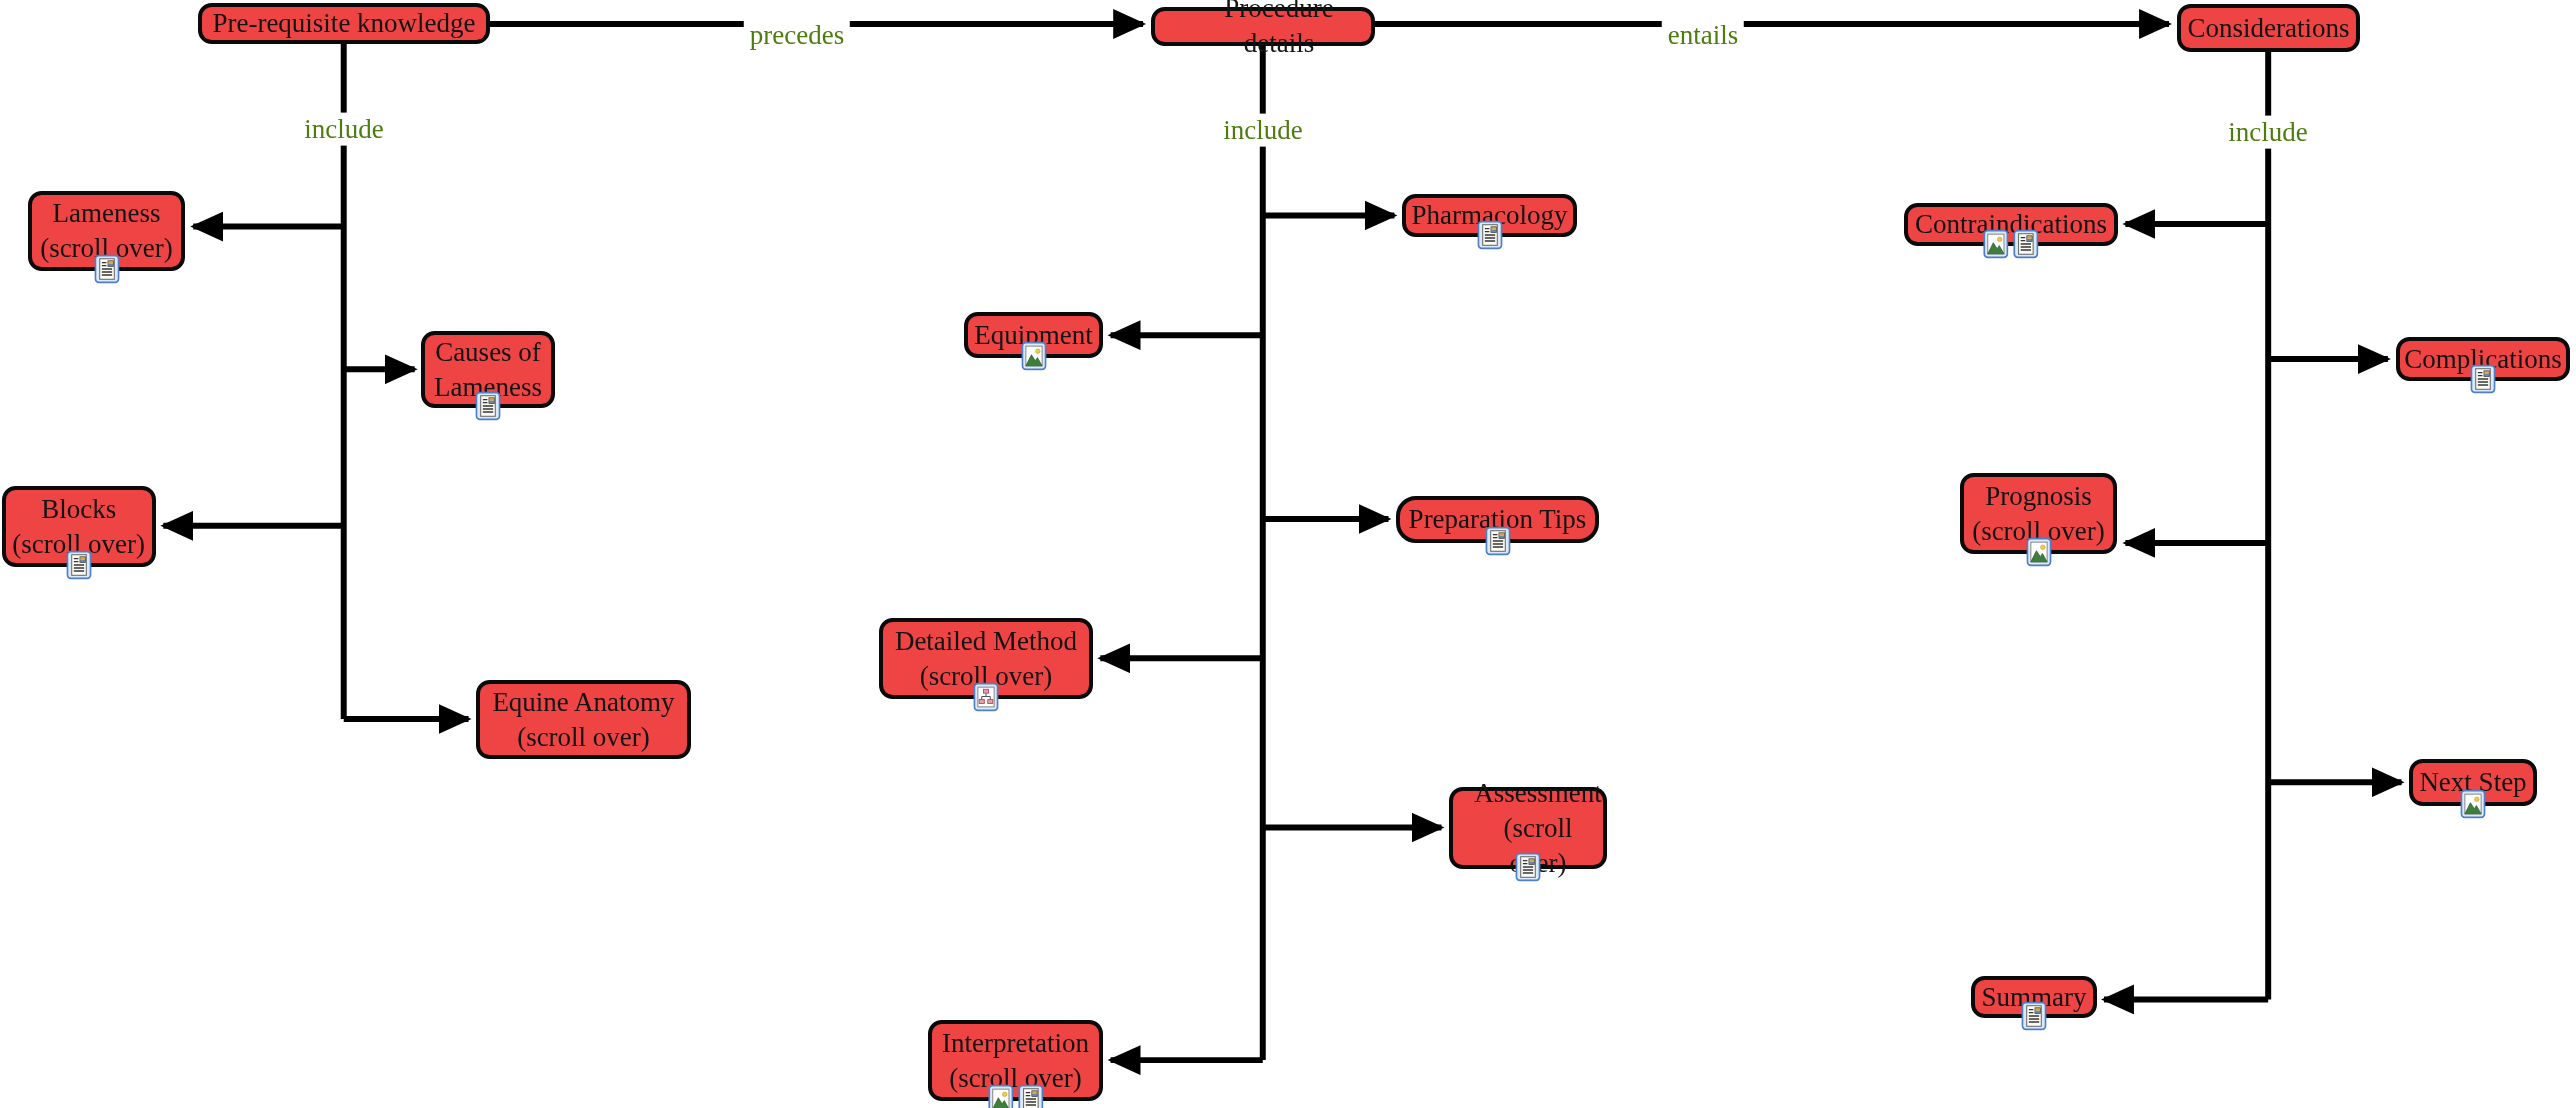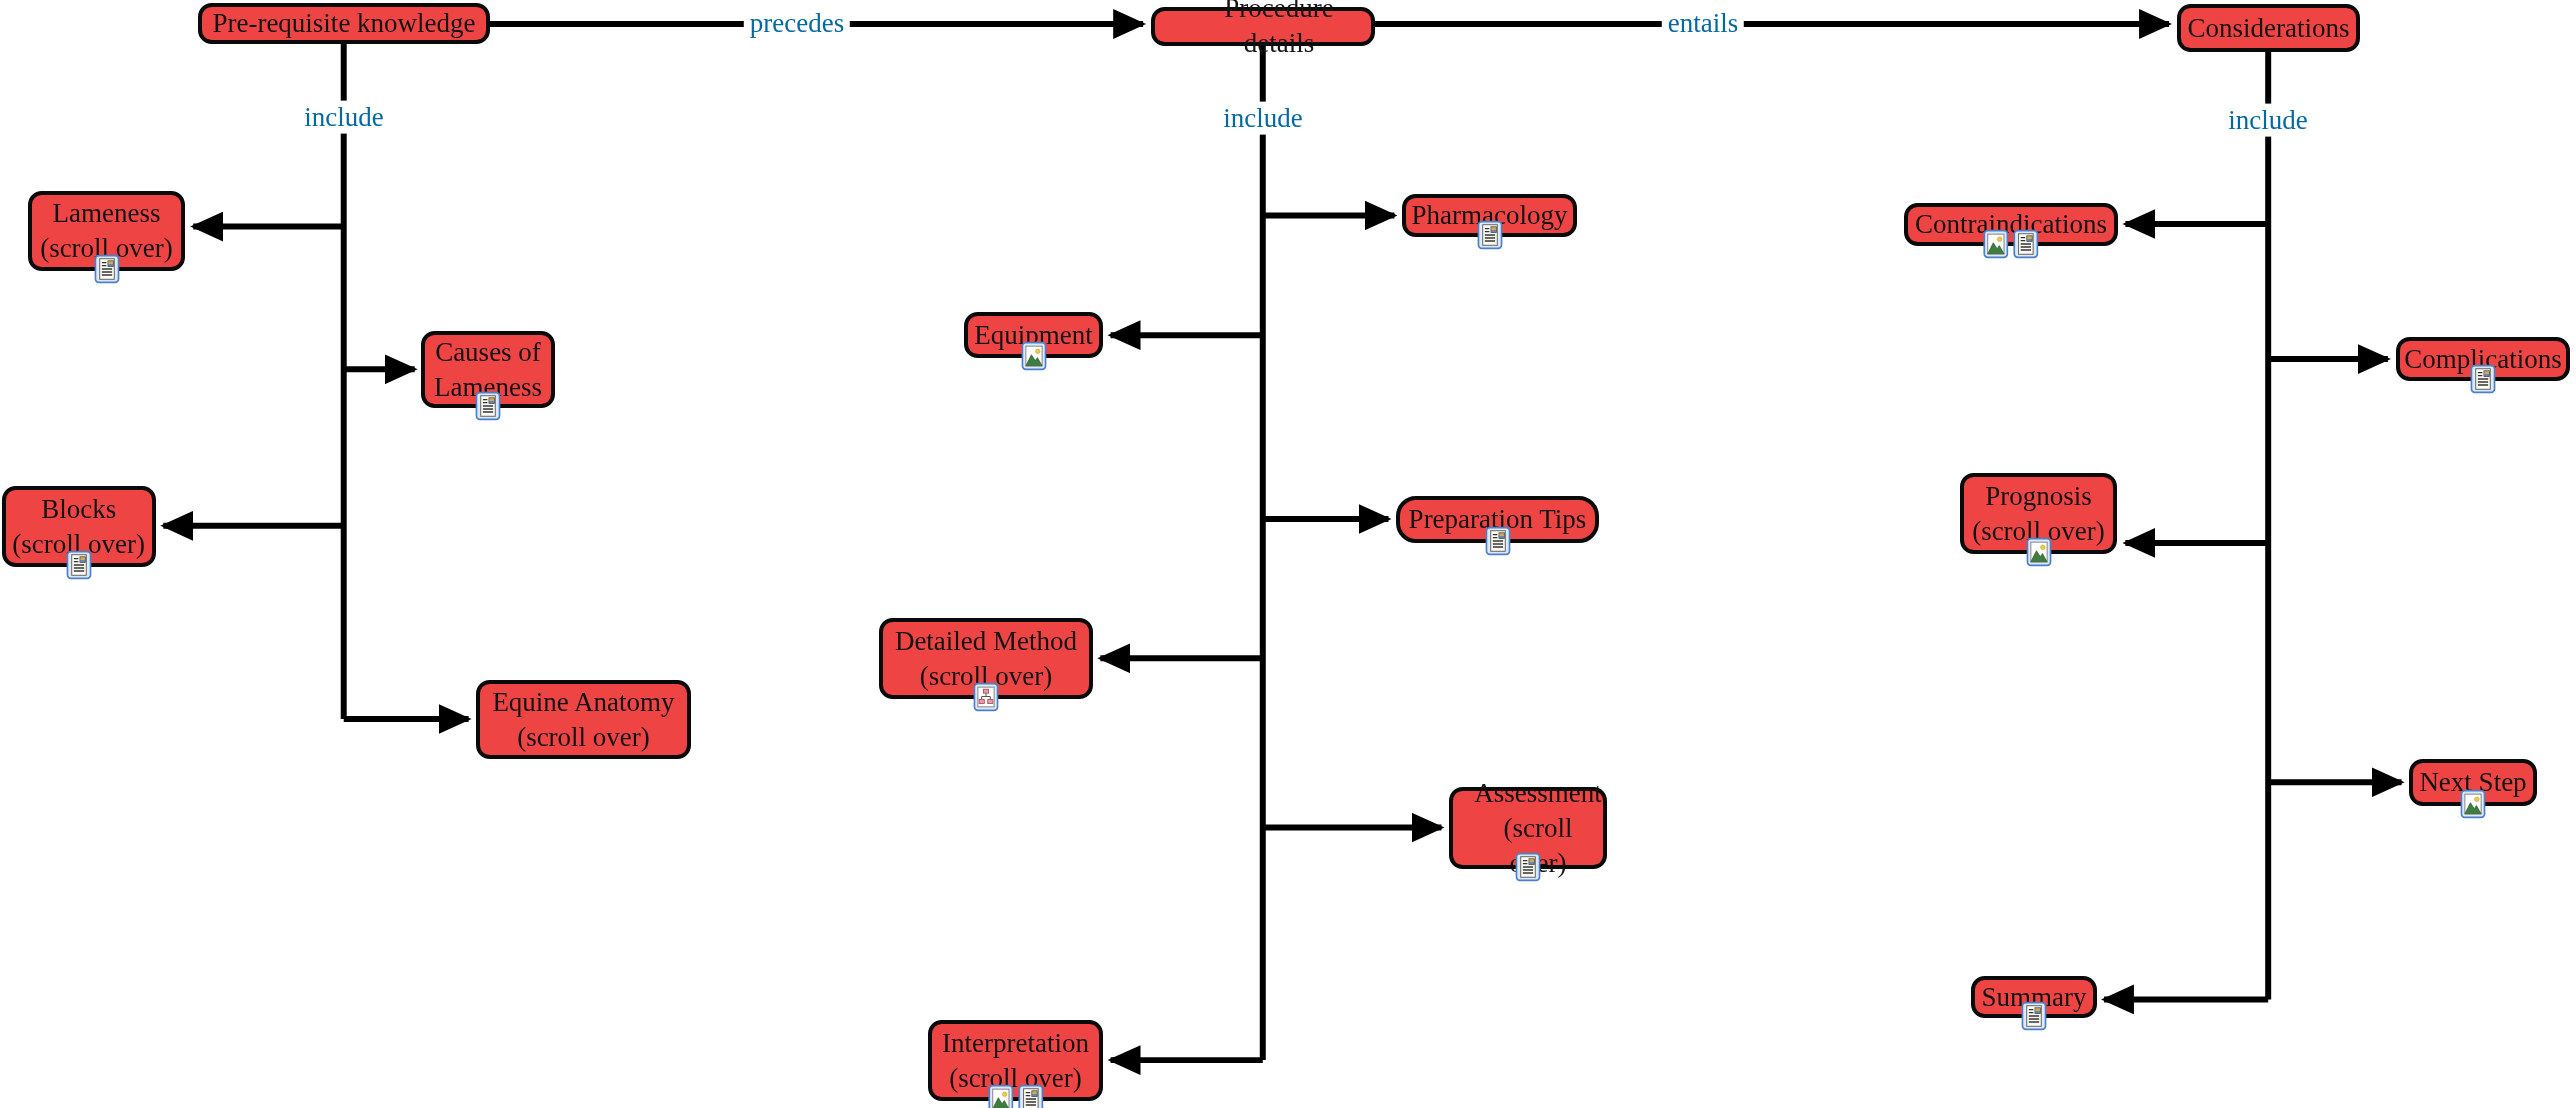--- a/index.html
+++ b/index.html
@@ -40,23 +40,24 @@
     gap: 4.3px;
     z-index: 3;
   }
   .res-icon { display: block; width: 26px; height: 30px; cursor: pointer; }
   .link-label {
     position: absolute;
     transform: translate(-50%, -50%);
     background: #ffffff;
     padding: 0.9px 6px;
     font-size: 27px;
-    color: #0369a1;
+    color: #4d7c0f;
     z-index: 1;
     white-space: nowrap;
+    margin-top: 12px;
   }
   .defs-holder { position: absolute; width: 0; height: 0; overflow: hidden; }
 </style>
 </head>
 <body>
 
 <svg class="defs-holder" aria-hidden="true">
   <defs>
     <symbol id="sym-doc" viewBox="0 0 30 34">
       <rect x="1.5" y="1.5" width="27" height="31" rx="4" fill="#dce9f8" stroke="#4c7fc8" stroke-width="2"></rect>

